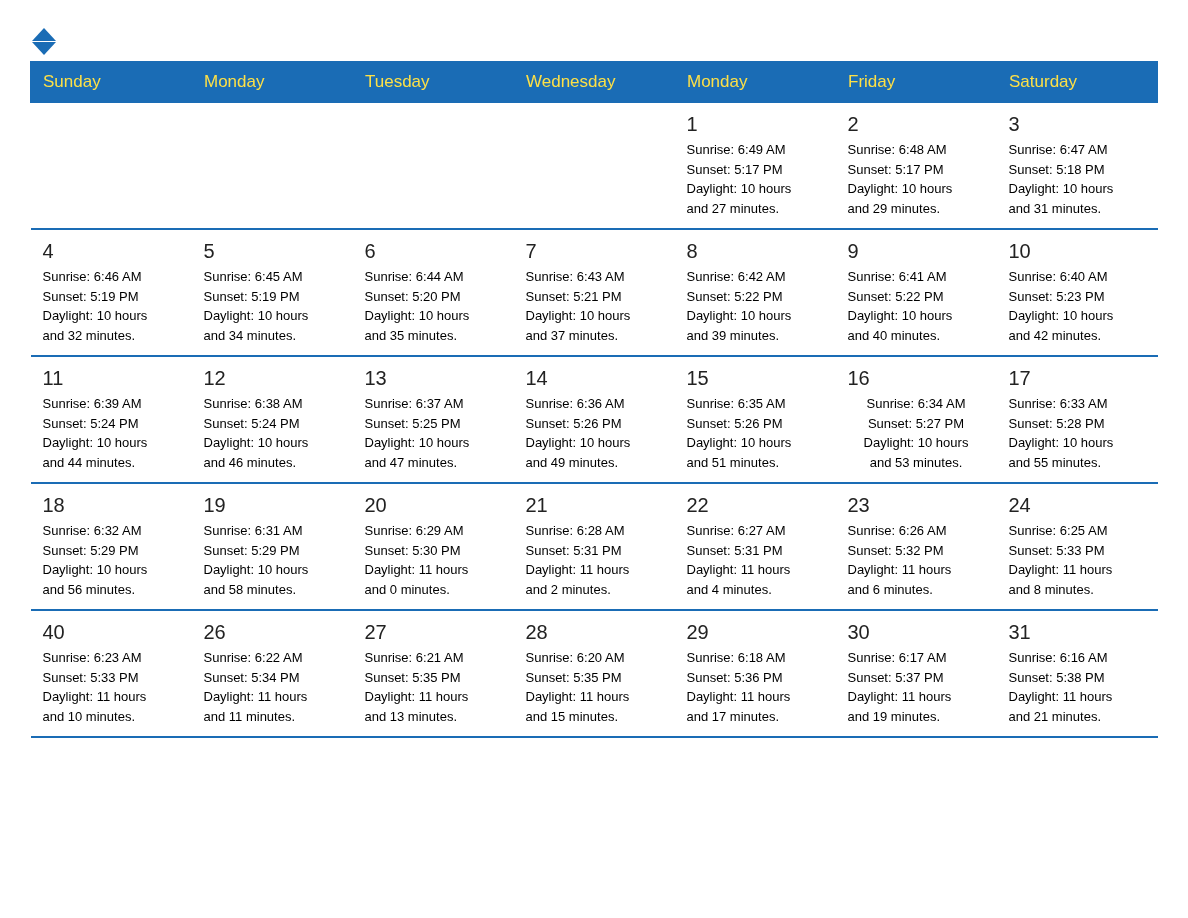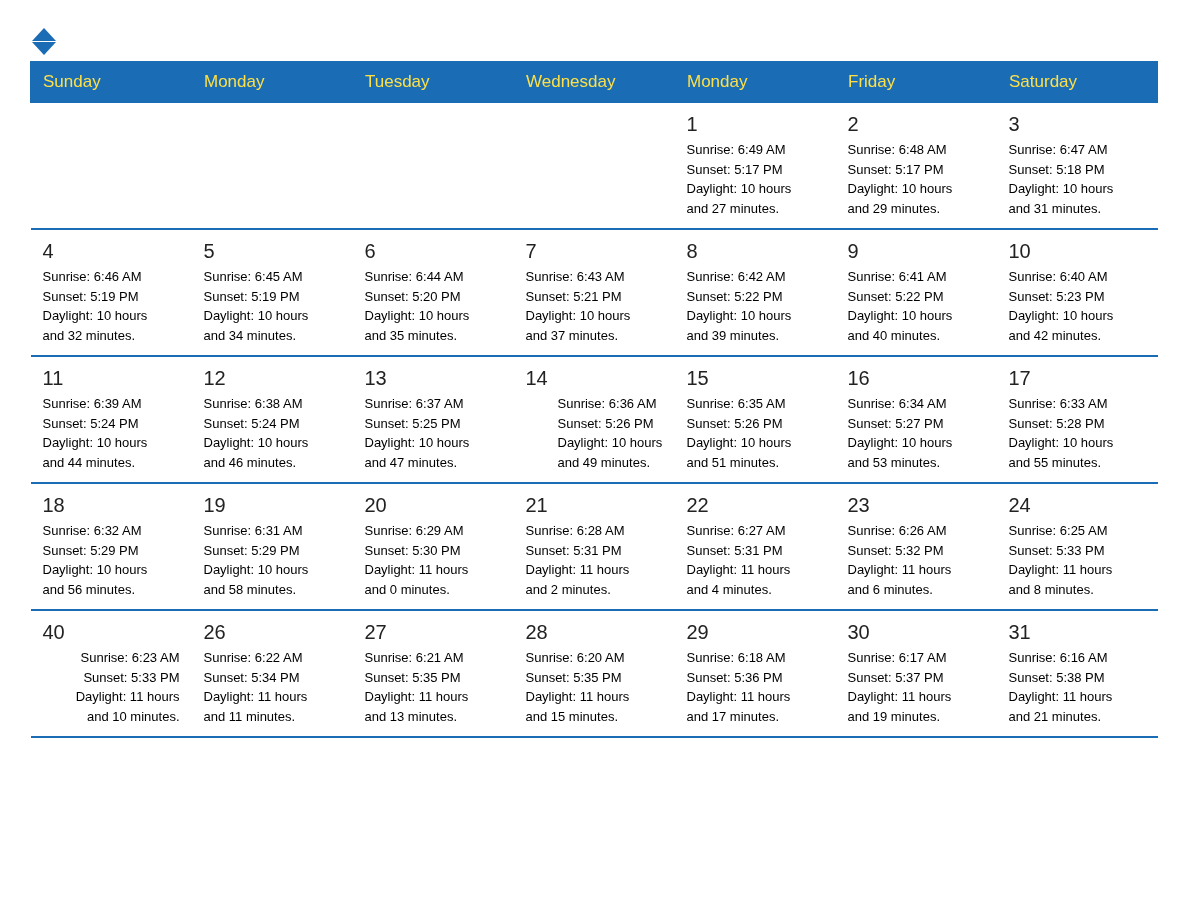--- a/index.html
+++ b/index.html
@@ -219,35 +219,35 @@
         </td>
         <td>
           <span class="day-number">13</span>
           <div class="day-info" style="white-space: pre-line;">Sunrise: 6:37 AM
 Sunset: 5:25 PM
 Daylight: 10 hours
 and 47 minutes.</div>
         </td>
         <td>
           <span class="day-number">14</span>
-          <div class="day-info" style="white-space: pre-line; margin-left: 32px;">Sunrise: 6:36 AM
+          <div class="day-info" style="white-space: pre-line;">Sunrise: 6:36 AM
 Sunset: 5:26 PM
 Daylight: 10 hours
 and 49 minutes.</div>
         </td>
         <td>
           <span class="day-number">15</span>
           <div class="day-info" style="white-space: pre-line;">Sunrise: 6:35 AM
 Sunset: 5:26 PM
 Daylight: 10 hours
 and 51 minutes.</div>
         </td>
         <td>
           <span class="day-number">16</span>
-          <div class="day-info" style="white-space: pre-line;">Sunrise: 6:34 AM
+          <div class="day-info" style="white-space: pre-line; text-align: center;">Sunrise: 6:34 AM
 Sunset: 5:27 PM
 Daylight: 10 hours
 and 53 minutes.</div>
         </td>
         <td>
           <span class="day-number">17</span>
           <div class="day-info" style="white-space: pre-line;">Sunrise: 6:33 AM
 Sunset: 5:28 PM
 Daylight: 10 hours
 and 55 minutes.</div>
@@ -300,21 +300,21 @@
           <span class="day-number">24</span>
           <div class="day-info" style="white-space: pre-line;">Sunrise: 6:25 AM
 Sunset: 5:33 PM
 Daylight: 11 hours
 and 8 minutes.</div>
         </td>
       </tr>
       <tr>
         <td>
           <span class="day-number">40</span>
-          <div class="day-info" style="white-space: pre-line; text-align: right;">Sunrise: 6:23 AM
+          <div class="day-info" style="white-space: pre-line;">Sunrise: 6:23 AM
 Sunset: 5:33 PM
 Daylight: 11 hours
 and 10 minutes.</div>
         </td>
         <td>
           <span class="day-number">26</span>
           <div class="day-info" style="white-space: pre-line;">Sunrise: 6:22 AM
 Sunset: 5:34 PM
 Daylight: 11 hours
 and 11 minutes.</div>

